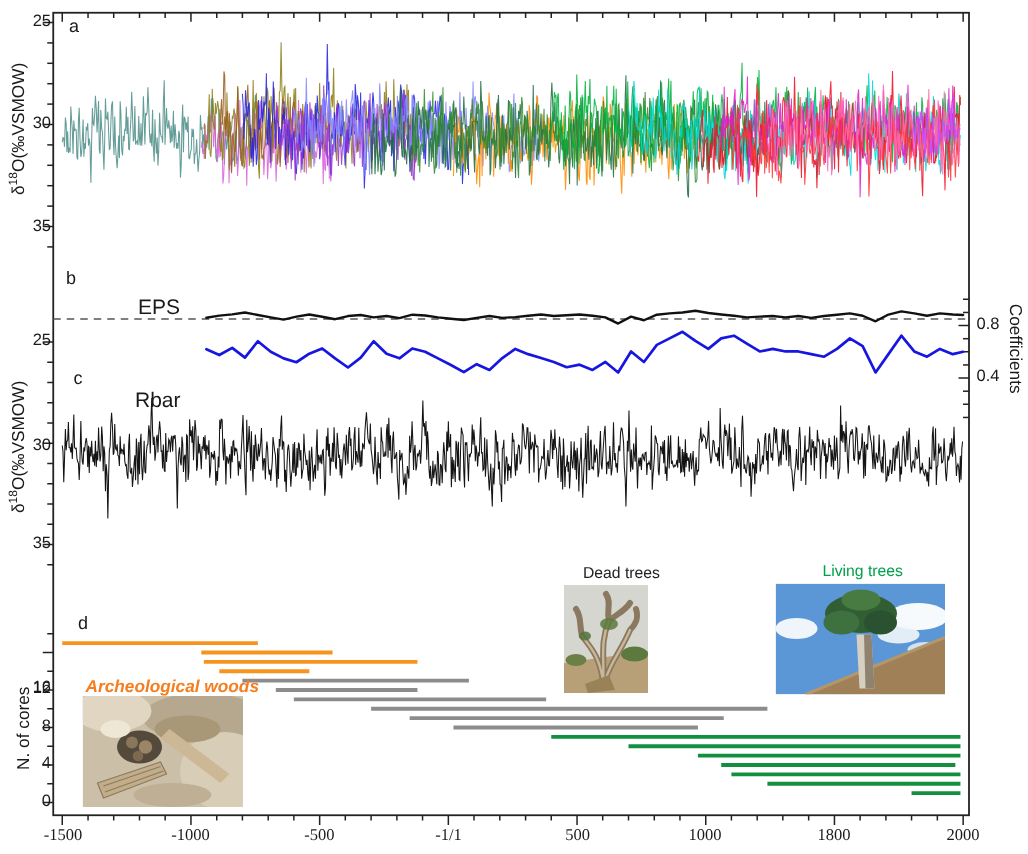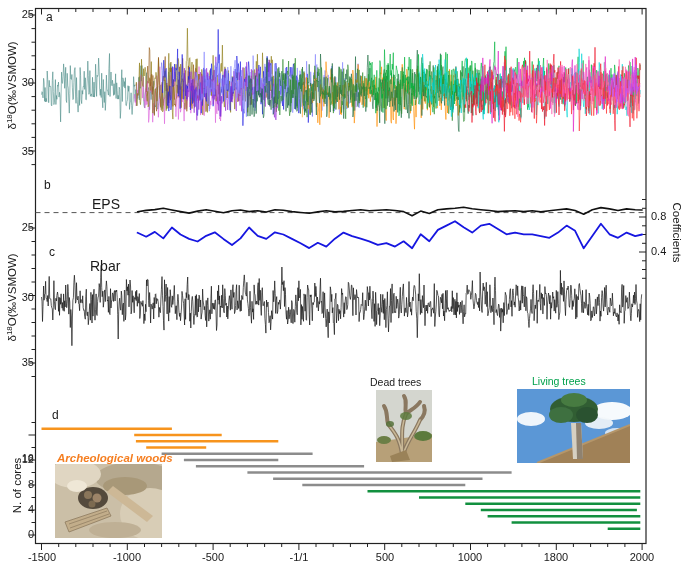--- a/index.html
+++ b/index.html
@@ -1,30 +1,30 @@
 <!DOCTYPE html>
 <html><head>
 <meta charset="utf-8">
 <style>
   html,body{margin:0;padding:0;background:#fff;}
   .fig{position:relative;width:685px;height:569px;background:#fff;
        font-family:"Liberation Sans",sans-serif;color:#1a1a1a;overflow:hidden;}
   .abs{position:absolute;}
   svg.canvas{position:absolute;left:0;top:0;}
   .tick{font-size:11px;line-height:13px;}
-  .xt{width:48px;text-align:center;}
+  .xt{width:48px;text-align:center;font-family:Liberation Serif, serif;}
   .ylab{width:26px;text-align:right;}
   .rlab{width:30px;text-align:left;}
   .pl{font-size:12px;line-height:13px;}
   .rot{transform:rotate(-90deg);transform-origin:center;text-align:center;
        font-size:11.5px;white-space:nowrap;line-height:15px;}
   .rot90{transform:rotate(90deg);}
   sup{font-size:8px;}
   .curvelab{font-size:14px;line-height:12px;}
-  .cap{font-size:10.5px;line-height:12px;text-align:left;}
+  .cap{font-size:10.5px;line-height:12px;text-align:right;}
   .photo{overflow:hidden;}
 </style>
 </head>
 <body>
 
 <div class="fig">
 
   <svg class="canvas" width="685" height="569" viewBox="0 0 685 569">
       <clipPath id="ca">
         <rect x="36" y="9" width="609.5" height="172"></rect>

